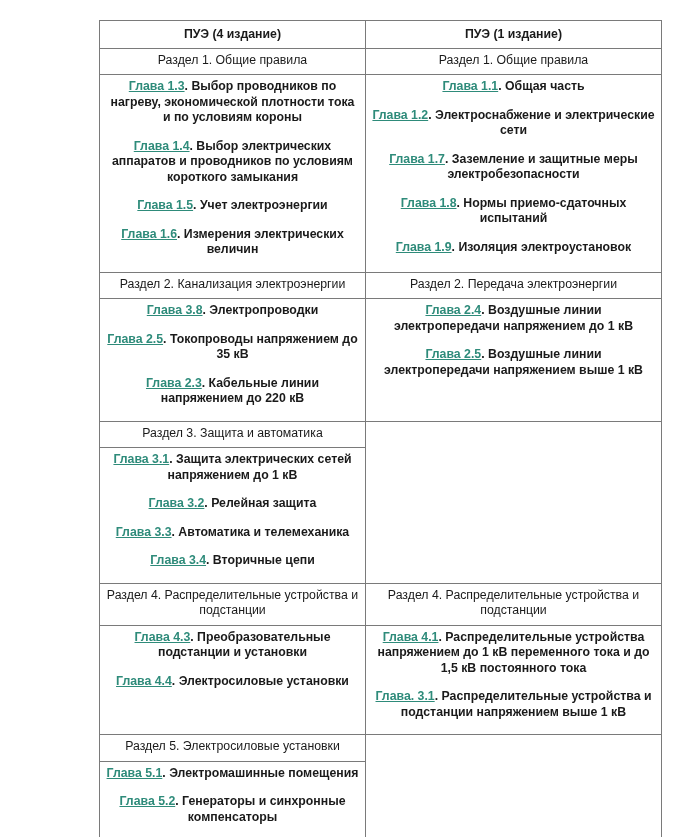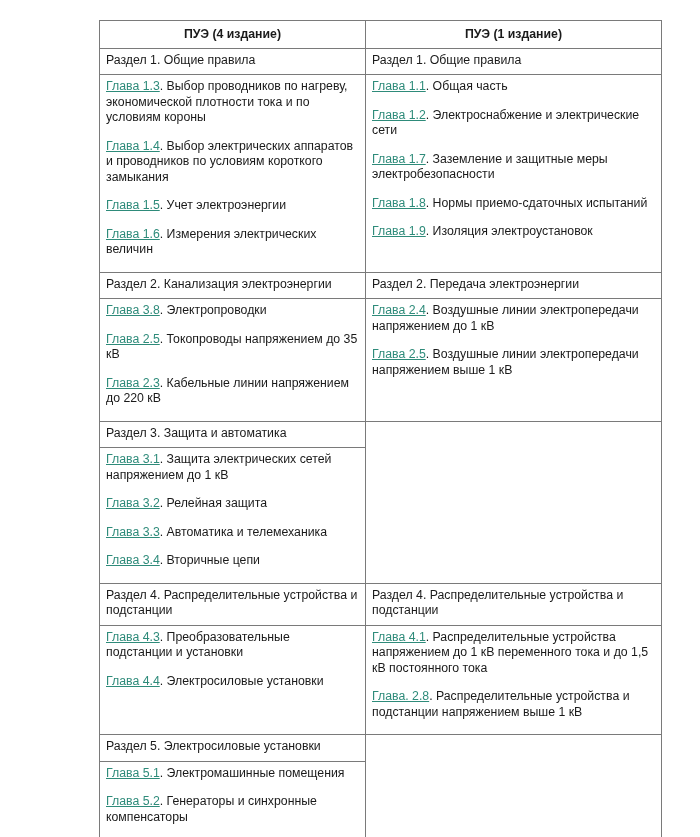--- a/index.html
+++ b/index.html
@@ -4,27 +4,27 @@
   <style>
     html, body { margin: 0; padding: 0; background: #ffffff; }
     body { width: 700px; height: 837px; position: relative; font-family: "Liberation Sans", sans-serif; color: #1a1a1a; }
     table.cmp {
       position: absolute; left: 99px; top: 20px; width: 562px;
       border-collapse: collapse; table-layout: fixed;
       font-size: 12.3px; line-height: 15.5px;
     }
     table.cmp td, table.cmp th {
       border: 1.3px solid #7a7a7a; vertical-align: top; padding: 4px 6px 6px 6px;
-      text-align: left; font-weight: normal;
+      text-align: center; font-weight: normal;
     }
     table.cmp th { text-align: center; font-weight: bold; padding: 6px 6px 5px 6px; }
     col.c1 { width: 266px; }
     col.c2 { width: 296px; }
     .section { padding: 4px 6px 5px 6px; }
-    .item { margin: 0 0 13px 0; }
+    .item { margin: 0 0 13px 0; font-weight: bold; }
     .item:last-child { margin-bottom: 8px; }
     .link { color: #2e8b7a; text-decoration: underline; cursor: pointer; }
     td.chapters { padding-top: 3px; }
     td.pad-top { padding-top: 22px; }
     td.empty { }
   </style>
 </head>
 <body>
 
 <table class="cmp">
@@ -89,21 +89,21 @@
         <td class="section">Раздел 4. Распределительные устройства и подстанции</td>
         <td class="section">Раздел 4. Распределительные устройства и подстанции</td>
       </tr>
       <tr>
         <td class="chapters pad-top">
           <div class="item"><a class="link">Глава 4.3</a><span>. Преобразовательные подстанции и установки</span></div>
           <div class="item"><a class="link">Глава 4.4</a><span>. Электросиловые установки</span></div>
         </td>
         <td class="chapters">
           <div class="item"><a class="link">Глава 4.1</a><span>. Распределительные устройства напряжением до 1 кВ переменного тока и до 1,5 кВ постоянного тока</span></div>
-          <div class="item"><a class="link">Глава. 2.8</a><span>. Распределительные устройства и подстанции напряжением выше 1 кВ</span></div>
+          <div class="item"><a class="link">Глава. 3.1</a><span>. Распределительные устройства и подстанции напряжением выше 1 кВ</span></div>
         </td>
       </tr>
       <tr>
         <td class="section">Раздел 5. Электросиловые установки</td>
         <td class="empty" rowspan="2"></td>
       </tr>
       <tr>
         <td class="chapters">
           <div class="item"><a class="link">Глава 5.1</a><span>. Электромашинные помещения</span></div>
           <div class="item"><a class="link">Глава 5.2</a><span>. Генераторы и синхронные компенсаторы</span></div>

